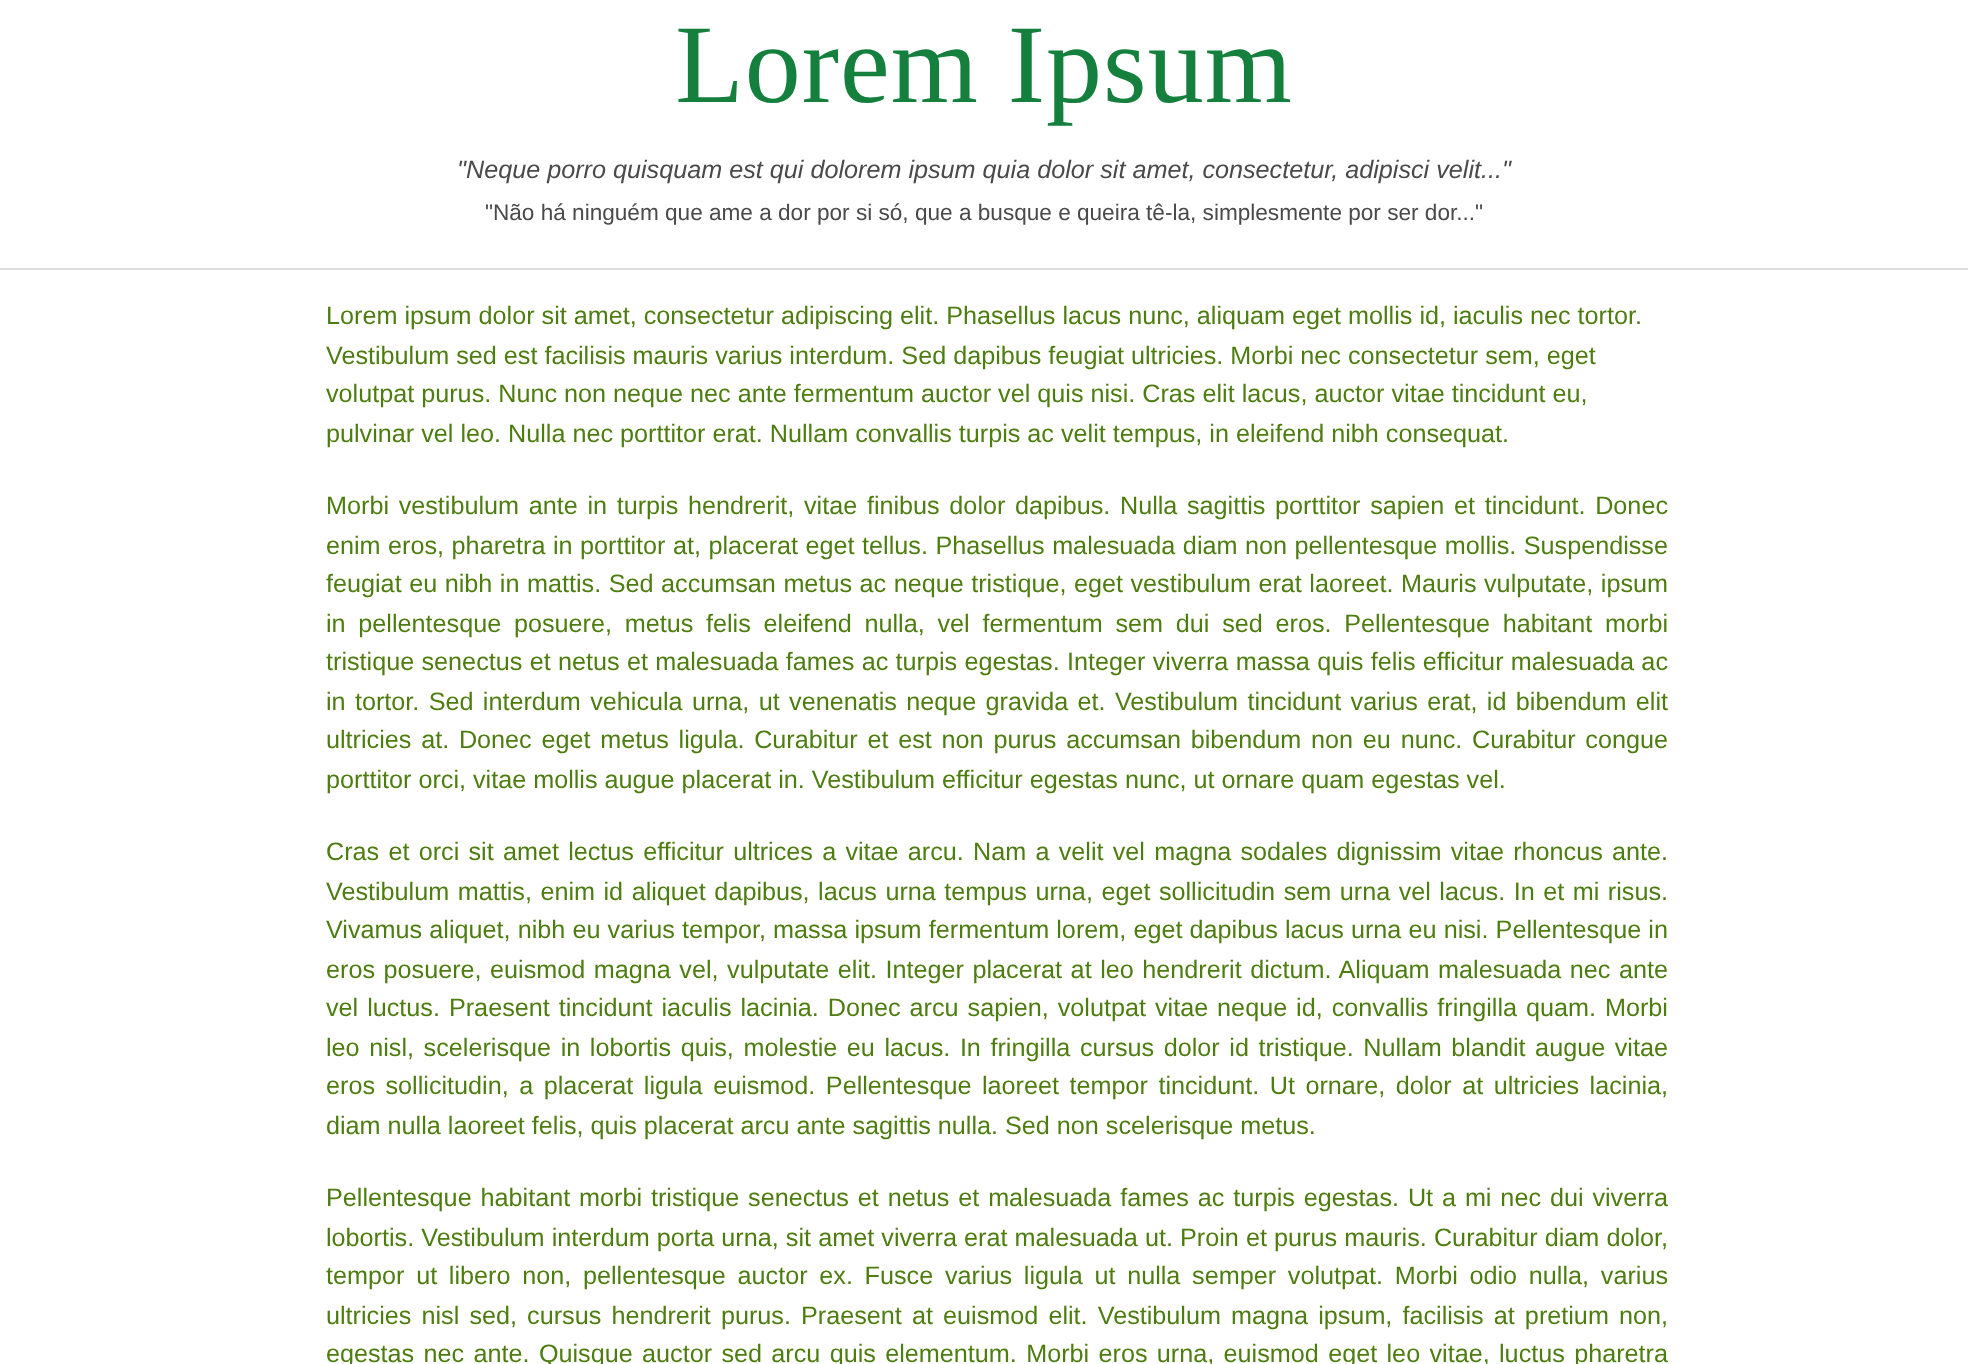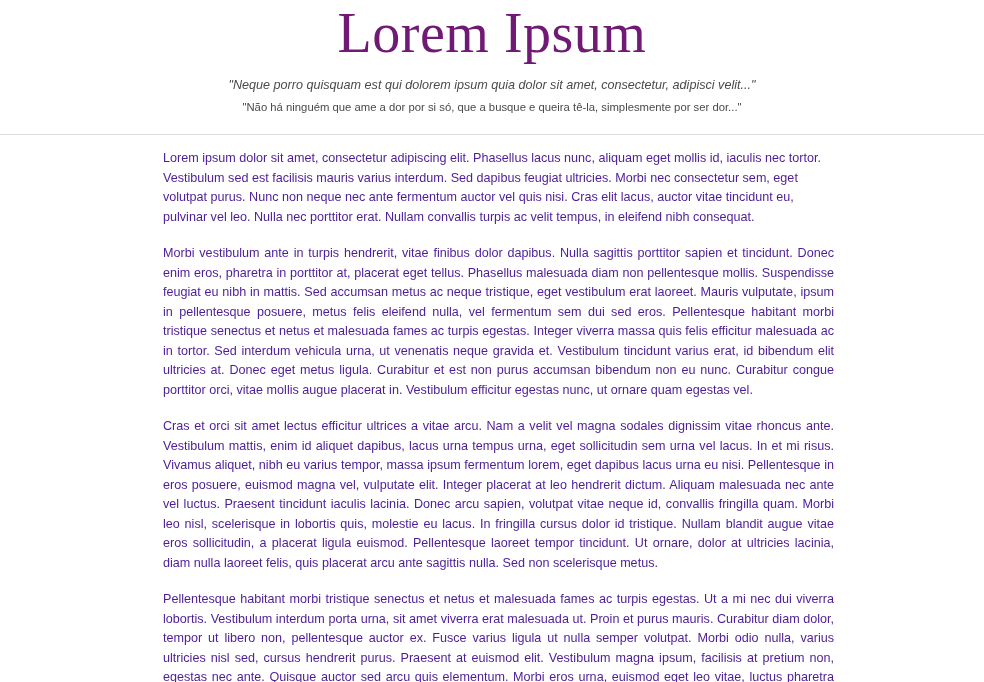--- a/index.html
+++ b/index.html
@@ -24,21 +24,21 @@
   
   .masthead {
     text-align: center;
     padding-top: 4px;
   }
   .site-title {
     font-family: "Liberation Serif", "DejaVu Serif", serif;
     font-size: 56px;
     line-height: 1.05;
     font-weight: normal;
-    color: #701a75;
+    color: #15803d;
     margin: 0;
     letter-spacing: 0.5px;
   }
   .quote-block {
     margin-top: 14px;
     padding-bottom: 9px;
   }
   .quote-latin {
     font-size: 12.6px;
     font-style: italic;
@@ -59,21 +59,21 @@
     width: 100%;
   }
   
   .article {
     padding: 14px 150px 0 163px;
   }
   .para {
     margin: 0 0 17px 0;
     font-size: 12.6px;
     line-height: 1.55;
-    color: #4c1d95;
+    color: #4d7c0f;
     text-align: justify;
   }
   .para.first {
     text-align: left;
   }
   .para:last-of-type {
     margin-bottom: 14px;
   }
 </style>
 </head>

